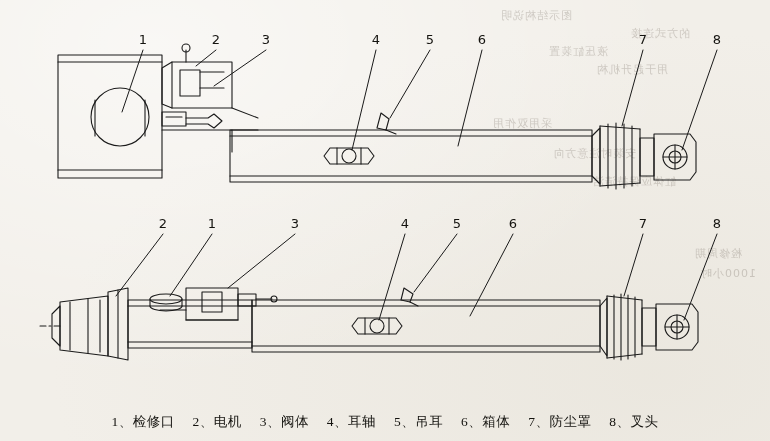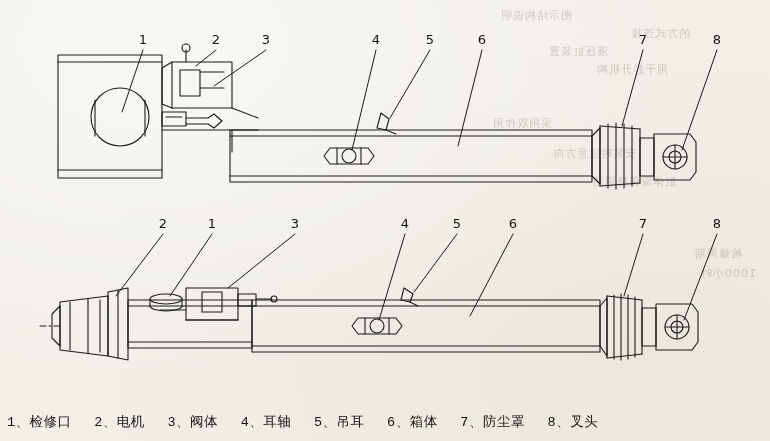--- a/index.html
+++ b/index.html
@@ -38,21 +38,22 @@
   svg.figure {
     position: absolute;
     left: 0;
     top: 0;
   }
   .caption {
     position: absolute;
     left: 0;
     right: 0;
     bottom: 10px;
-    font-family: Liberation Mono, monospace;
+    text-align: center;
+    font-family: Liberation Serif, serif;
     font-size: 13.5px;
     color: #14130f;
     letter-spacing: 0.5px;
   }
   .caption .item {
     display: inline-block;
     margin: 0 7px;
     white-space: nowrap;
   }
 </style>

